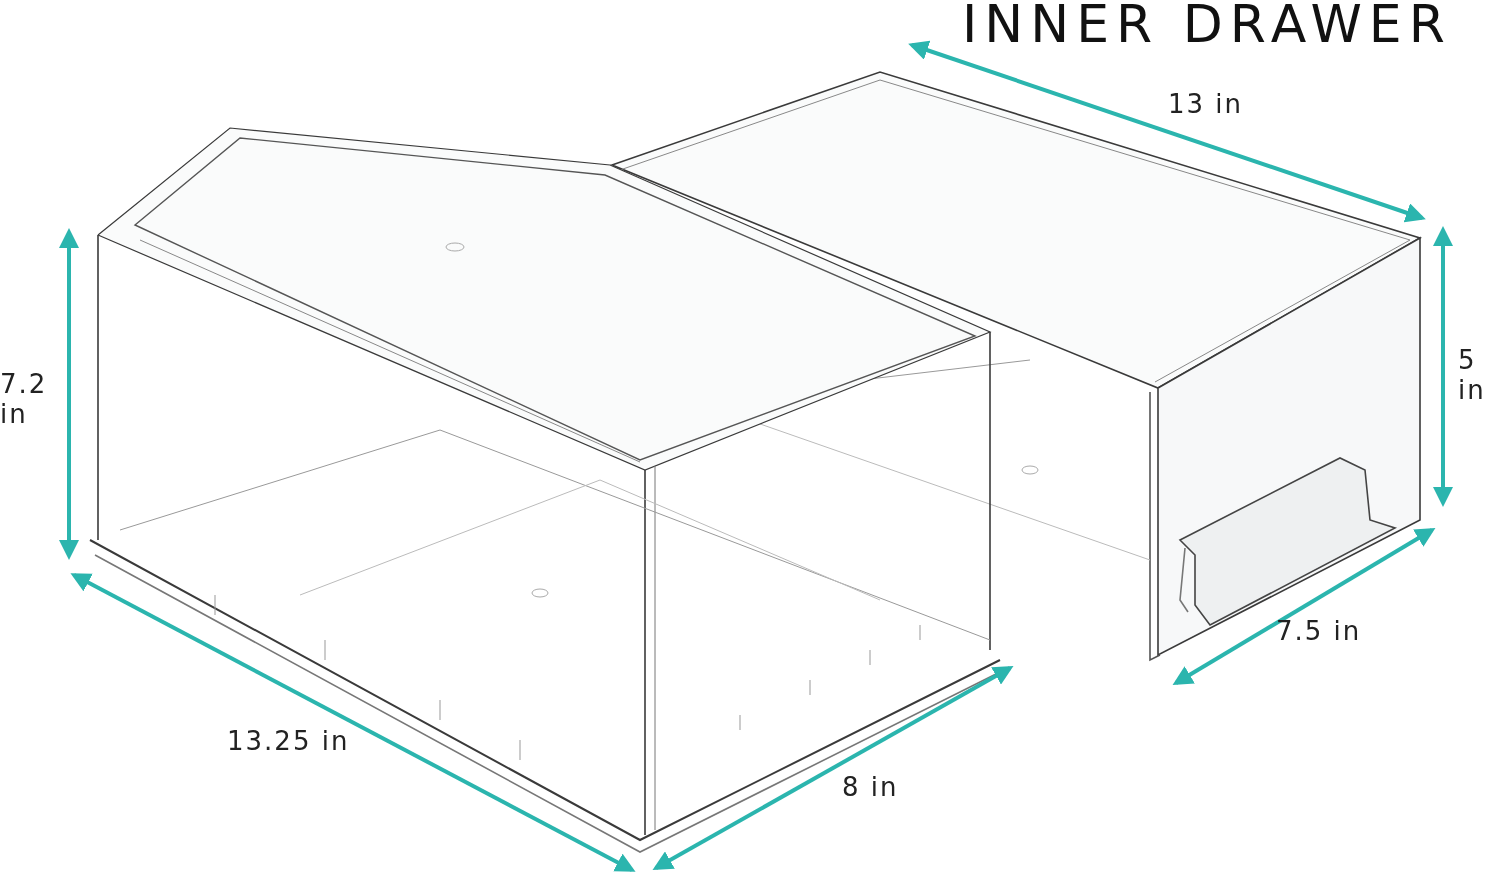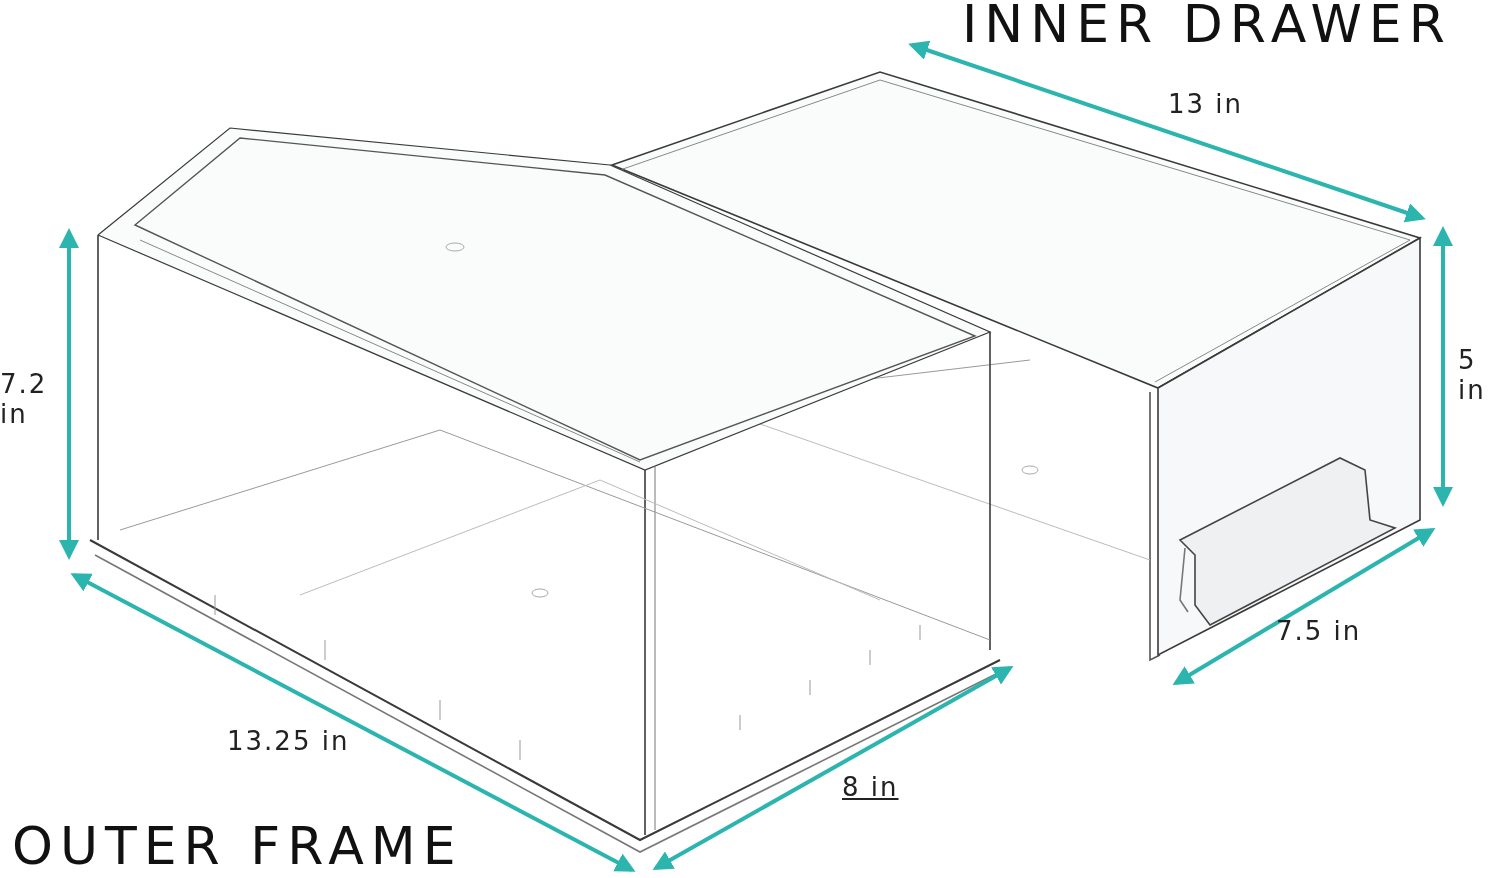--- a/index.html
+++ b/index.html
@@ -68,28 +68,27 @@
       <line x1="912" y1="45" x2="1422" y2="218" marker-start="url(#ah)" marker-end="url(#ah)"></line>
       <line x1="1443" y1="230" x2="1443" y2="503" marker-start="url(#ah)" marker-end="url(#ah)"></line>
       <line x1="1432" y1="530" x2="1176" y2="683" marker-start="url(#ah)" marker-end="url(#ah)"></line>
       <line x1="69" y1="232" x2="69" y2="556" marker-start="url(#ah)" marker-end="url(#ah)"></line>
       <line x1="74" y1="575" x2="632" y2="870" marker-start="url(#ah)" marker-end="url(#ah)"></line>
       <line x1="1010" y1="668" x2="656" y2="868" marker-start="url(#ah)" marker-end="url(#ah)"></line>
     </g>
   </svg>
 
   <div class="title" style="left:962px; top:-2px;">INNER DRAWER</div>
-  <div class="title" style="left:12px; top:820px;">OUTER FRAME</div>
 
   <div class="dim" style="left:1168px; top:90px;">13 in</div>
   <div class="dim" style="left:1458px; top:346px;">
     <span>5</span>
     <span>in</span>
   </div>
   <div class="dim" style="left:1260px; top:617px;margin-left:16px;">7.5 in</div>
 
   <div class="dim" style="left:0px; top:370px;">
     <span>7.2</span>
     <span>in</span>
   </div>
   <div class="dim" style="left:184px; top:727px;margin-left:43px;">13.25 in</div>
-  <div class="dim" style="left:842px; top:773px;text-decoration:underline;">8 in</div>
+  <div class="dim" style="left:842px; top:773px;">8 in</div>
 </div>
 
 </body></html>

